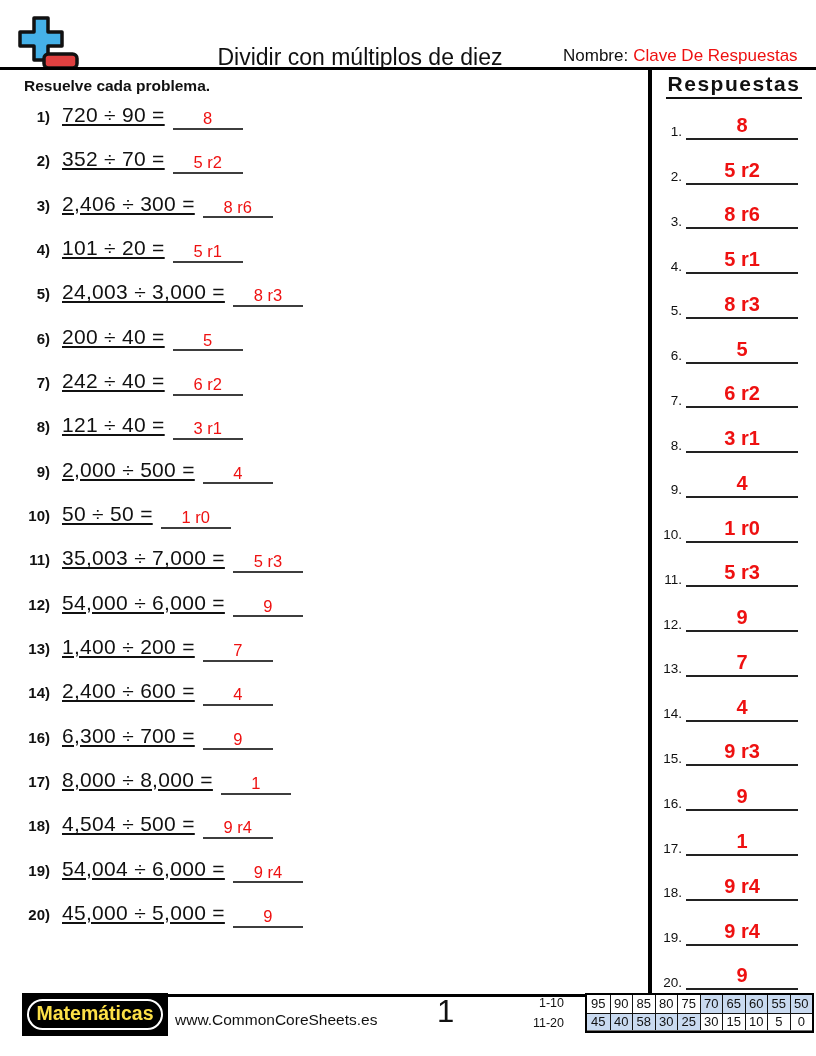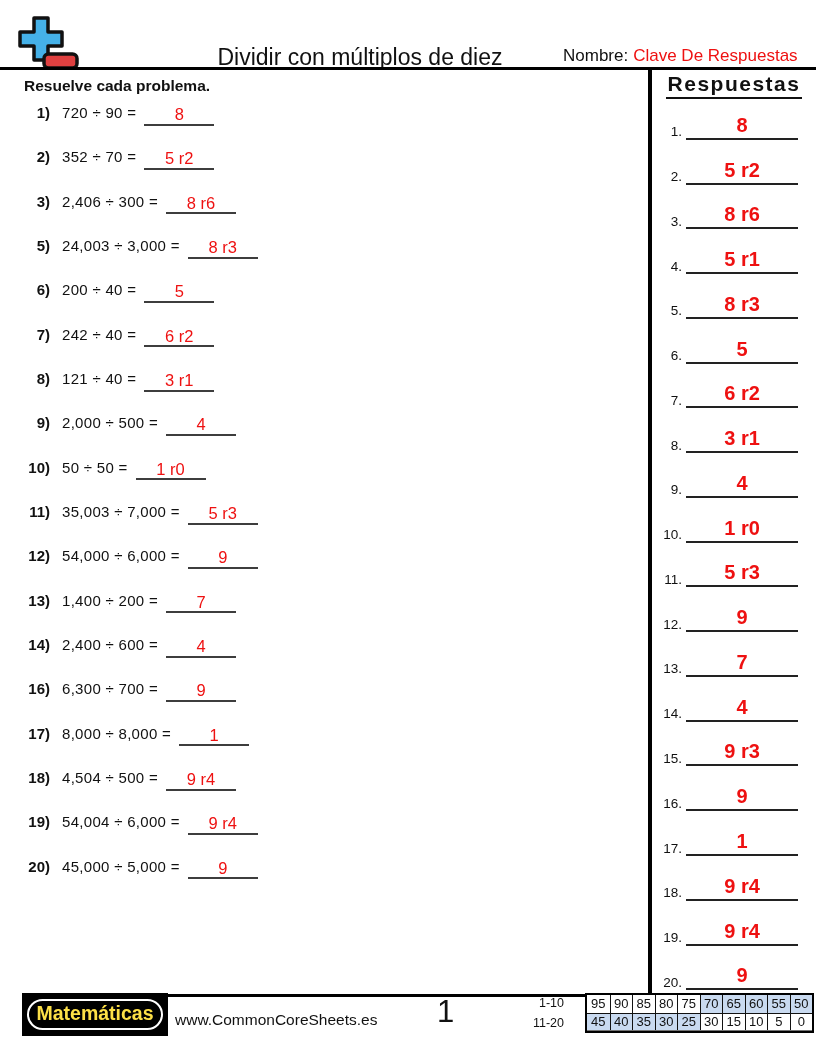--- a/index.html
+++ b/index.html
@@ -13,21 +13,21 @@
   .name-row { position:absolute; left:563px; top:46px; white-space:nowrap; font-size:17px; }
   .name-value { color:#ee1111; font-weight:normal; margin-left:5px; }
   .header-rule { position:absolute; left:0; top:67px; width:816px; height:3px; background:#000; }
   .instructions { position:absolute; left:24px; top:77px; font-size:15.5px; font-weight:bold; }
 
   
   .problems { position:absolute; left:20px; top:100px; width:615px; }
   .prow { position:relative; height:44.33px; }
   .pinner { position:absolute; left:0; top:3px; white-space:nowrap; }
   .pnum { display:inline-block; width:30px; text-align:right; font-weight:bold; font-size:15px; margin-right:12px; }
-  .pexp { font-size:15px; letter-spacing:0.3px; margin-right:8px; }
+  .pexp { font-size:21px; letter-spacing:0.3px; margin-right:8px;text-decoration:underline; }
   .pline { display:inline-block; width:70px; border-bottom:2px solid #3d3d3d; text-align:center;
            position:relative; top:2px; line-height:1.1; }
   .pans { color:#ee1111; font-size:16.5px; }
 
   
   .divider { position:absolute; left:648px; top:70px; height:926px; width:3px;
              border-left:2px solid #000; border-right:2px solid #000; }
   .answers-title-wrap { position:absolute; left:656px; top:72px; width:156px; text-align:center; }
   .answers-title { display:inline-block; font-size:21px; font-weight:bold; letter-spacing:1.5px;
                    border-bottom:2.5px solid #111; padding:0 2px 1px 2px; }
@@ -91,20 +91,25 @@
           <span class="pnum">2)</span><span class="pexp">352 ÷ 70 =</span><span class="pline"><span class="pans">5 r2</span></span>
         </div>
       </div>
 
       <div class="prow">
         <div class="pinner">
           <span class="pnum">3)</span><span class="pexp">2,406 ÷ 300 =</span><span class="pline"><span class="pans">8 r6</span></span>
         </div>
       </div>
 
+      <div class="prow">
+        <div class="pinner">
+          <span class="pnum">4)</span><span class="pexp">101 ÷ 20 =</span><span class="pline"><span class="pans">5 r1</span></span>
+        </div>
+      </div>
 
       <div class="prow">
         <div class="pinner">
           <span class="pnum">5)</span><span class="pexp">24,003 ÷ 3,000 =</span><span class="pline"><span class="pans">8 r3</span></span>
         </div>
       </div>
 
       <div class="prow">
         <div class="pinner">
           <span class="pnum">6)</span><span class="pexp">200 ÷ 40 =</span><span class="pline"><span class="pans">5</span></span>
@@ -326,21 +331,21 @@
           <span class="scell hl">70</span>
           <span class="scell hl">65</span>
           <span class="scell hl">60</span>
           <span class="scell hl">55</span>
           <span class="scell hl">50</span>
         </div>
       <div class="sgrow">
 
       <span class="scell hl">45</span>
           <span class="scell hl">40</span>
-          <span class="scell hl">35</span>
+          <span class="scell hl">58</span>
           <span class="scell hl">30</span>
           <span class="scell hl">25</span>
           <span class="scell">30</span>
           <span class="scell">15</span>
           <span class="scell">10</span>
           <span class="scell">5</span>
           <span class="scell">0</span>
         </div>
     </div>
   </div>

